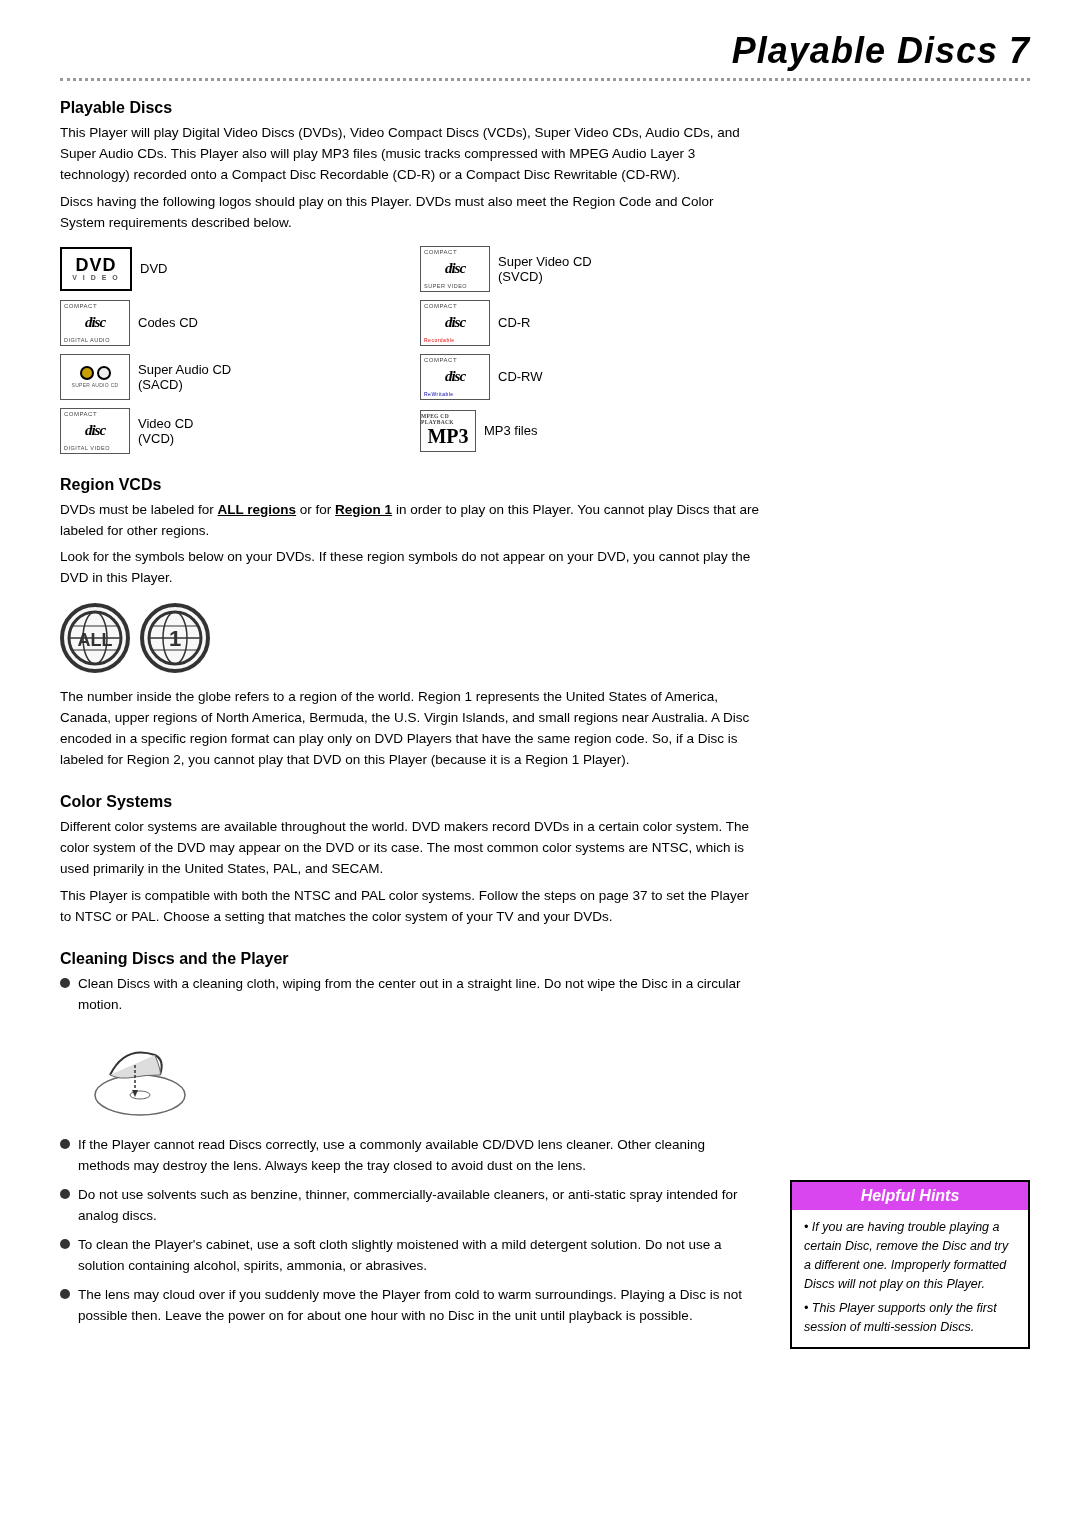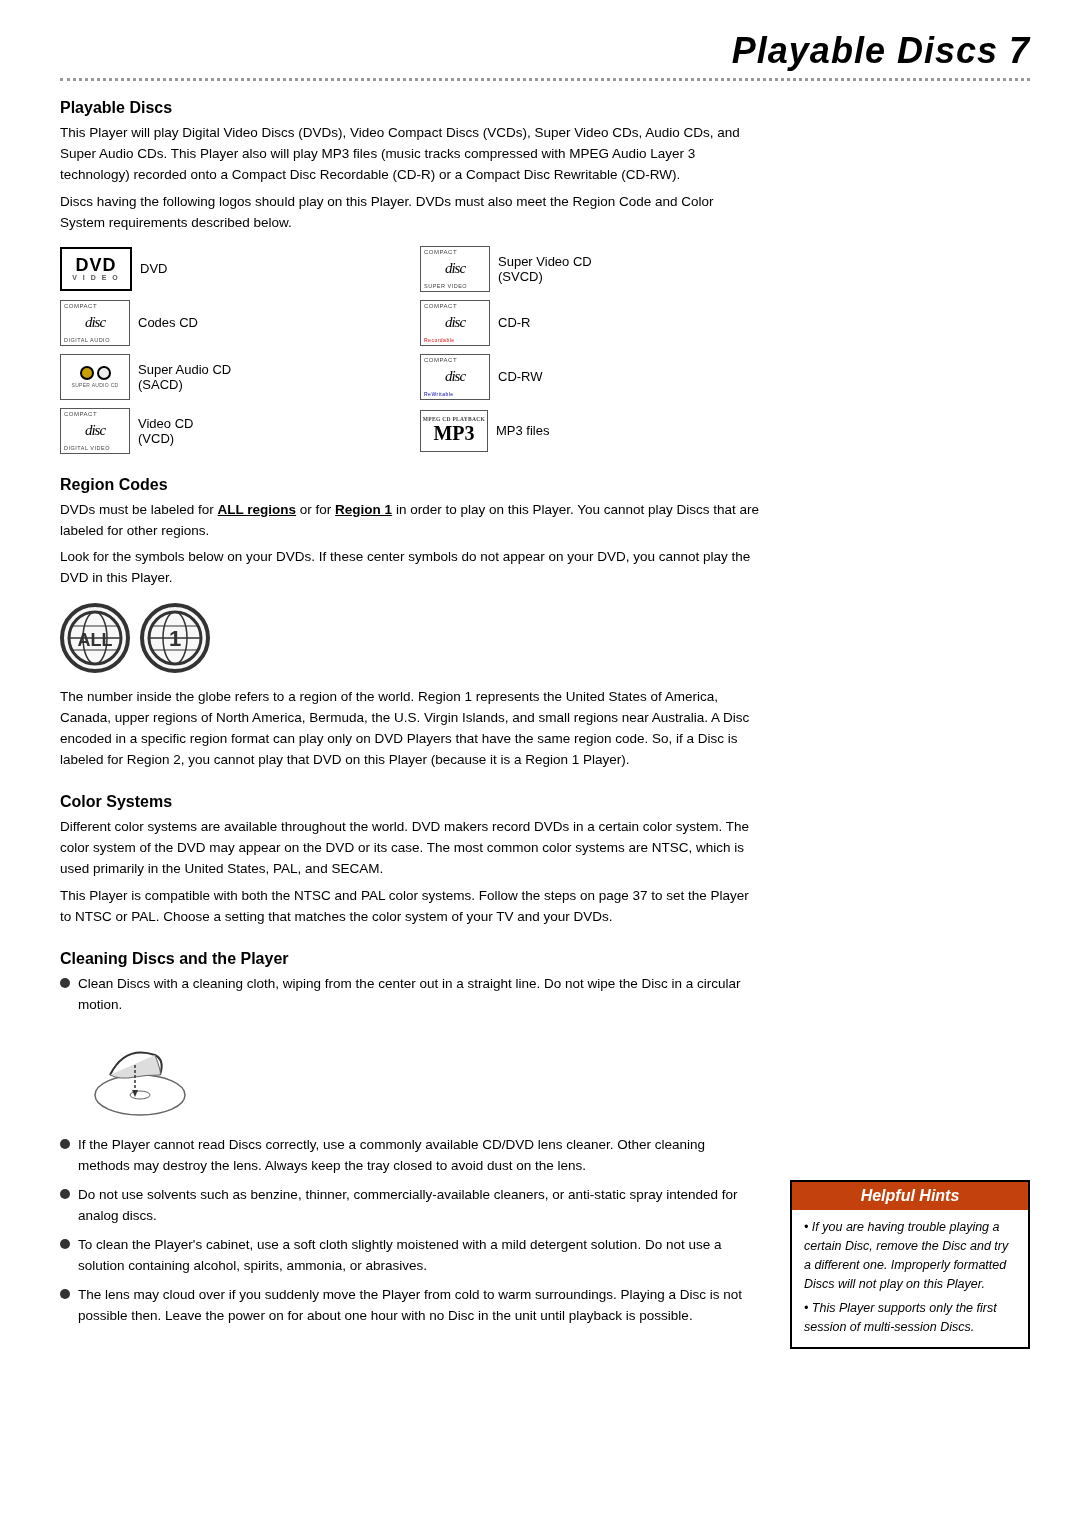--- a/index.html
+++ b/index.html
@@ -134,21 +134,21 @@
 
     .compact-top {
       font-size: 6px;
       letter-spacing: 0.5px;
       color: #444;
       align-self: flex-start;
     }
 
     .compact-disc-text {
       font-size: 15px;
-      font-weight: 400;
+      font-weight: 700;
       font-style: italic;
       letter-spacing: -1px;
       line-height: 1;
       font-family: Georgia, serif;
     }
 
     .compact-bottom {
       font-size: 5.5px;
       letter-spacing: 0.5px;
       color: #444;
@@ -211,21 +211,21 @@
     .helpful-hints-box {
       border: 2px solid #000;
       padding: 10px 12px;
     }
 
     .helpful-hints-title {
       font-size: 16px;
       font-style: italic;
       font-weight: bold;
       text-align: center;
-      background: #c2410c;
+      background: #d946ef;
       color: #fff;
       margin: -10px -12px 8px -12px;
       padding: 5px 8px;
     }
 
     .helpful-hints-box p {
       font-size: 12.5px;
       font-style: italic;
       line-height: 1.5;
       margin-bottom: 6px;
@@ -233,21 +233,21 @@
 
     .helpful-hints-box p:last-child {
       margin-bottom: 0;
     }
 
     
     strong { font-weight: bold; text-decoration: underline; }
 
     
     .mp3-logo {
-      width: 68px;
+      width: 56px;
       height: 42px;
       border: 1.5px solid #555;
       display: flex;
       align-items: center;
       justify-content: center;
       font-size: 18px;
       font-weight: 900;
       font-family: Georgia, serif;
       background: #fff;
       flex-direction: column;
@@ -391,23 +391,23 @@
             <span class="mp3-top-text">MPEG CD PLAYBACK</span>
             <span style="font-size:20px;font-weight:900;">MP3</span>
           </div>
           <span>MP3 files</span>
         </div>
 
       </div>
     </div>
 
     <div class="section">
-      <div class="section-title">Region Codes</div>
+      <div class="section-title">Region VCDs</div>
       <p>DVDs must be labeled for <strong>ALL regions</strong> or for <strong>Region 1</strong> in order to play on this Player. You cannot play Discs that are labeled for other regions.</p>
-      <p>Look for the symbols below on your DVDs. If these center symbols do not appear on your DVD, you cannot play the DVD in this Player.</p>
+      <p>Look for the symbols below on your DVDs. If these region symbols do not appear on your DVD, you cannot play the DVD in this Player.</p>
 
       <div class="region-symbols">
         <div class="region-globe">
           <svg width="60" height="60" viewBox="0 0 60 60">
             <circle cx="30" cy="30" r="26" fill="none" stroke="#333" stroke-width="3"></circle>
             <text x="30" y="38" text-anchor="middle" font-size="18" font-weight="bold" fill="#333">ALL</text>
             <ellipse cx="30" cy="30" rx="12" ry="26" fill="none" stroke="#333" stroke-width="1.5"></ellipse>
             <line x1="4" y1="30" x2="56" y2="30" stroke="#333" stroke-width="1.5"></line>
             <line x1="8" y1="18" x2="52" y2="18" stroke="#333" stroke-width="1"></line>
             <line x1="8" y1="42" x2="52" y2="42" stroke="#333" stroke-width="1"></line>

